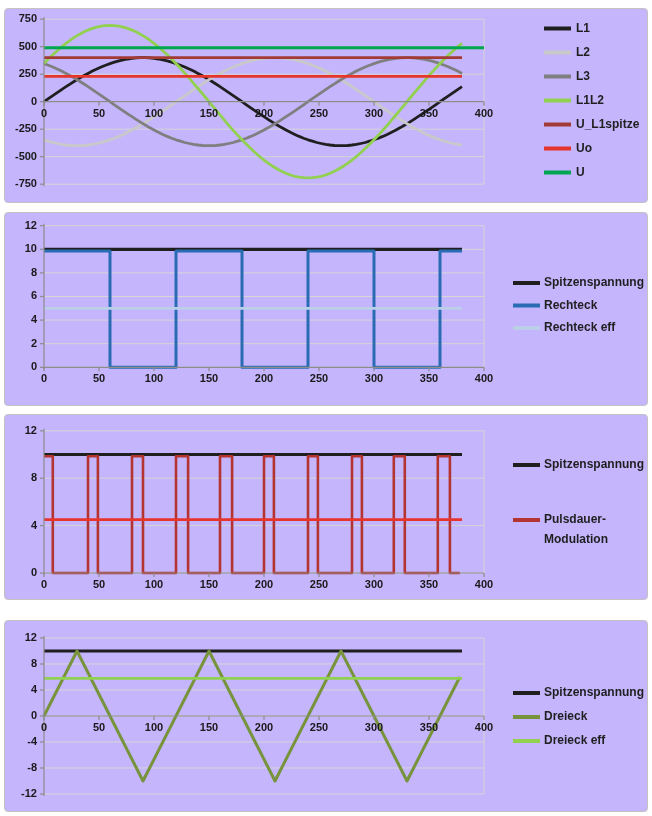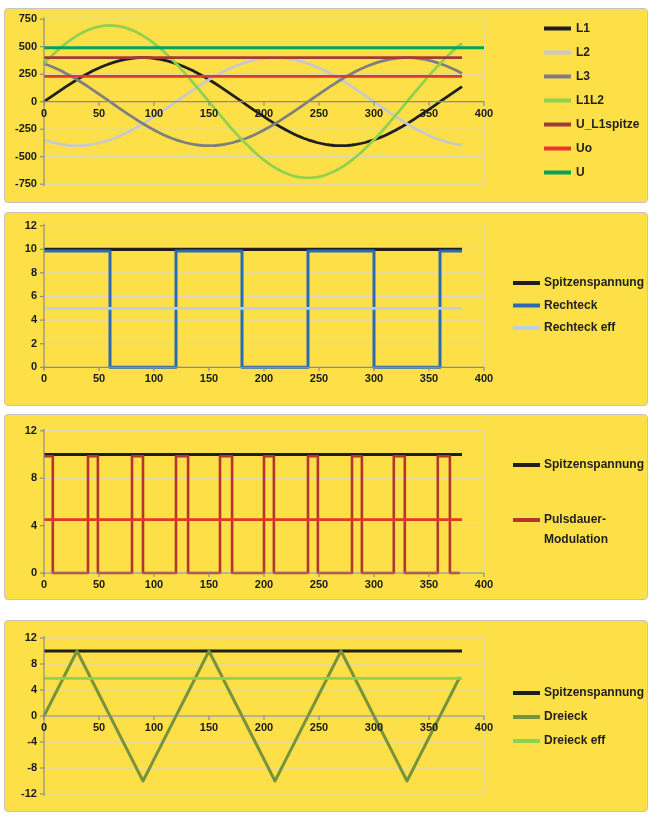--- a/index.html
+++ b/index.html
@@ -1,18 +1,18 @@
 <!DOCTYPE html>
 <html><head>
 <meta charset="utf-8">
 <style>
   html,body{margin:0;padding:0;background:#ffffff;}
   body{font-family:"Liberation Sans","DejaVu Sans",sans-serif;}
   #page{position:relative;width:652px;height:816px;background:#ffffff;overflow:hidden;}
-  .panel{position:absolute;left:4px;width:644px;background:#fde047;
+  .panel{position:absolute;left:4px;width:644px;background:#c4b5fd;
          border:1px solid #c3c3c3;border-radius:4px;box-sizing:border-box;}
   .panel svg{display:block;}
   text{font-family:"Liberation Sans","DejaVu Sans",sans-serif;}
   .tick-label{font-size:11px;font-weight:700;fill:#1a1a1a;}
   .legend-label{font-size:12px;font-weight:700;fill:#1f1f1f;}
 </style>
 </head>
 <body>
 
 <div id="page">

